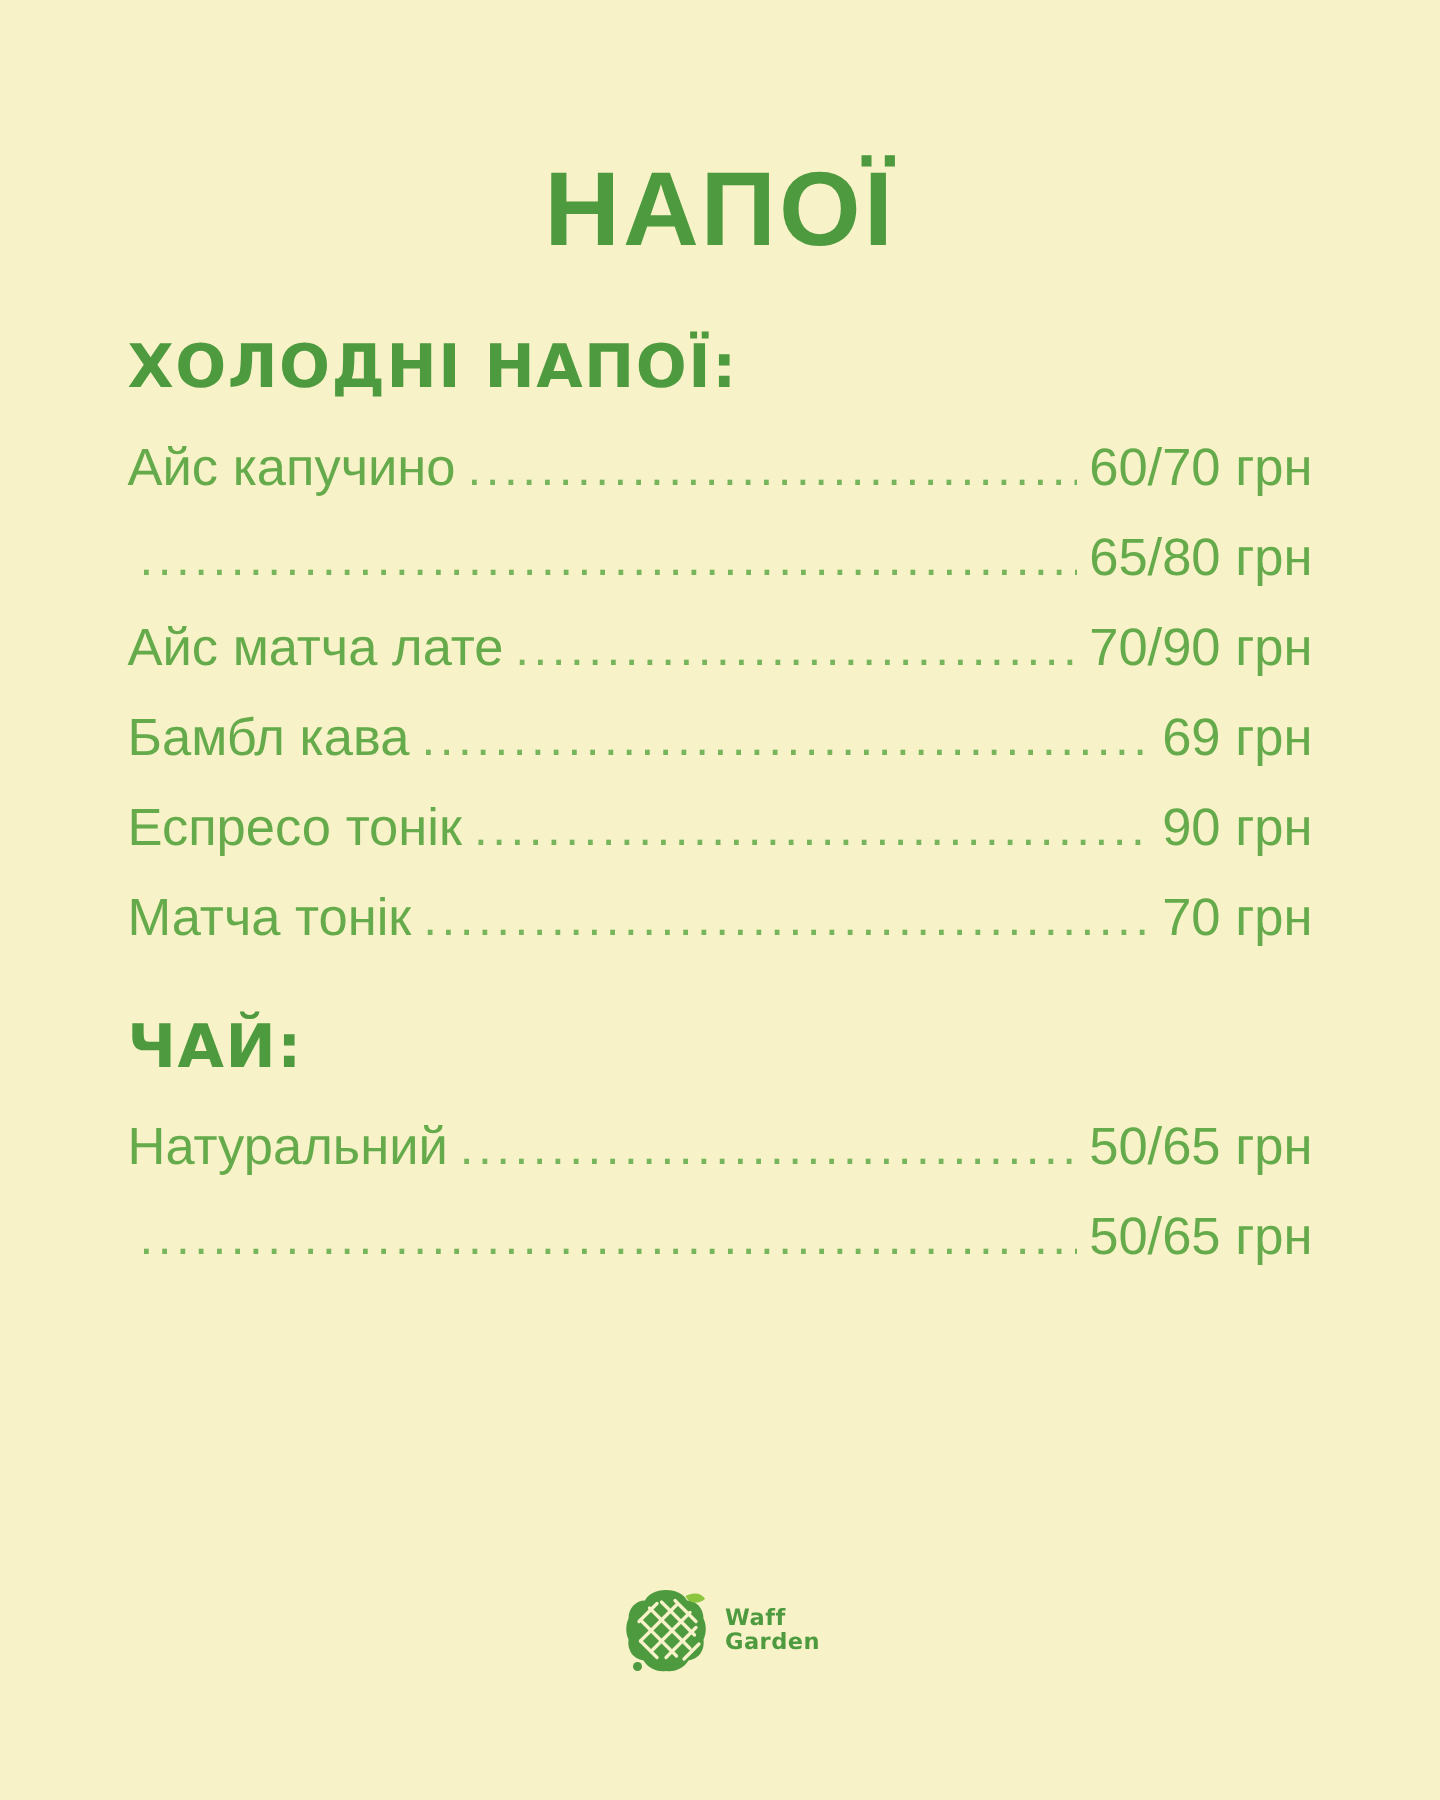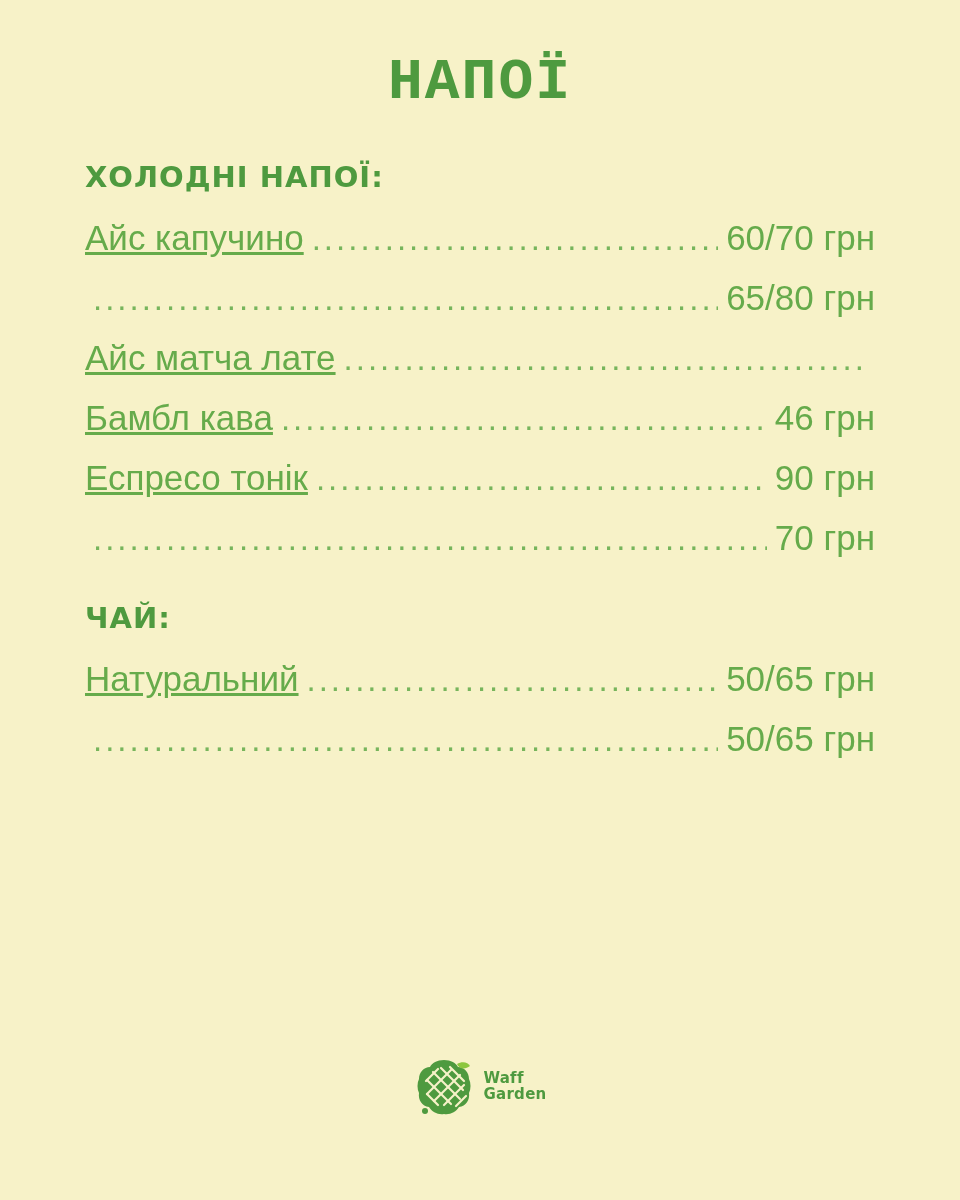--- a/index.html
+++ b/index.html
@@ -17,35 +17,35 @@
     position: relative;
     width: 960px;
     height: 1200px;
     background: #f7f2c8;
     box-sizing: border-box;
     display: flex;
     flex-direction: column;
     align-items: center;
   }
   .main-title {
-    margin-top: 54px;
-    font-size: 58px;
+    margin-top: 104px;
+    font-size: 70px;
     line-height: 1;
     font-weight: 800;
     letter-spacing: 2px;
     color: #4e9a3f;
     text-transform: uppercase;
-    font-family: Liberation Mono, monospace;
+    font-family: Liberation Sans, sans-serif;
   }
   .content {
     width: 790px;
     margin-top: 48px;
   }
   .section-title {
-    font-size: 29px;
+    font-size: 40px;
     font-weight: 800;
     color: #4e9a3f;
     text-transform: uppercase;
     letter-spacing: 1px;
     margin: 0 0 14px 0;
     font-family: "DejaVu Sans", sans-serif;
   }
   .section + .section {
     margin-top: 33px;
   }
@@ -56,21 +56,20 @@
     color: #66ab4b;
     font-size: 35px;
     font-weight: 400;
     padding: 10px 0 10px 0;
     box-sizing: border-box;
     font-family: "Liberation Sans", sans-serif;
   }
   .menu-row .item-name {
     white-space: nowrap;
     flex: 0 0 auto;
-    text-decoration: underline;
   }
   .menu-row .dots {
     flex: 1 1 auto;
     overflow: hidden;
     white-space: nowrap;
     margin: 0 8px;
     color: #77b55c;
     letter-spacing: 3px;
     font-size: 33px;
     line-height: 1;
@@ -132,35 +131,37 @@
       </div>
 
       <div class="menu-row">
         <span class="dots">.......................................................................................................</span>
         <span class="price">65/80 грн</span>
       </div>
 
       <div class="menu-row">
         <span class="item-name">Айс матча лате</span>
         <span class="dots">.......................................................................................................</span>
+        <span class="price">70/90 грн</span>
       </div>
 
       <div class="menu-row">
         <span class="item-name">Бамбл кава</span>
         <span class="dots">.......................................................................................................</span>
-        <span class="price">46 грн</span>
+        <span class="price">69 грн</span>
       </div>
 
       <div class="menu-row">
         <span class="item-name">Еспресо тонік</span>
         <span class="dots">.......................................................................................................</span>
         <span class="price">90 грн</span>
       </div>
 
       <div class="menu-row">
+        <span class="item-name">Матча тонік</span>
         <span class="dots">.......................................................................................................</span>
         <span class="price">70 грн</span>
       </div>
     </div>
 
     <div class="section">
       <div class="section-title">ЧАЙ:</div>
 
       <div class="menu-row">
         <span class="item-name">Натуральний</span>

